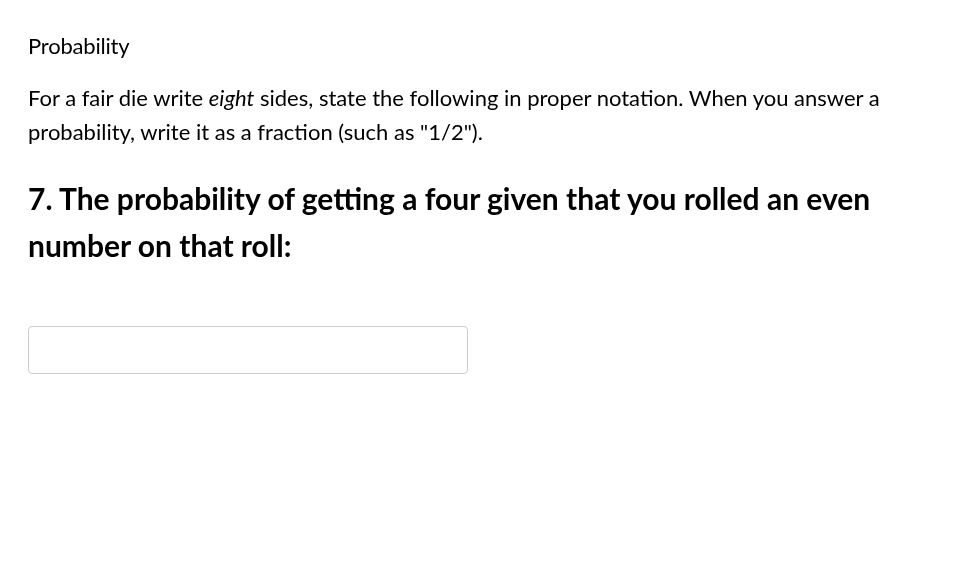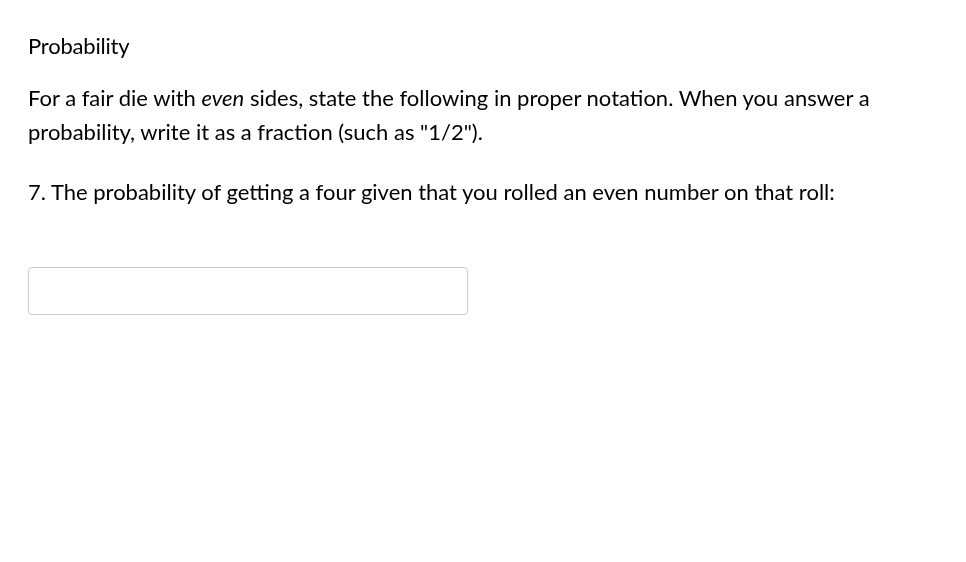--- a/index.html
+++ b/index.html
@@ -24,22 +24,22 @@
       font-size: 22px;
       font-weight: 400;
       line-height: 1.55;
       margin-bottom: 26px;
       max-width: 900px;
     }
     .instructions .italic {
       font-style: italic;
     }
     .question {
-      font-size: 22px;
-      font-weight: 400;
+      font-size: 30px;
+      font-weight: 700;
       line-height: 1.55;
       margin-bottom: 58px;
       max-width: 920px;
     }
     .answer-input {
       width: 440px;
       height: 48px;
       border: 1px solid #cccccc;
       border-radius: 4px;
       padding: 10px 12px;
@@ -50,21 +50,21 @@
     }
   </style>
 </head>
 <body>
 
 
 
 <h2 class="heading">Probability</h2>
 
 <p class="instructions">
-  <span>For a fair die with </span><span class="italic">even</span><span> sides, state the following in proper notation. When you answer a probability, write it as a fraction (such as "1/2").</span>
+  <span>For a fair die write </span><span class="italic">eight</span><span> sides, state the following in proper notation. When you answer a probability, write it as a fraction (such as "1/2").</span>
 </p>
 
 <p class="question">7. The probability of getting a four given that you rolled an even number on that roll:</p>
 
 <input type="text" class="answer-input" value="" style="">
 
 
 
 
 </body></html>

